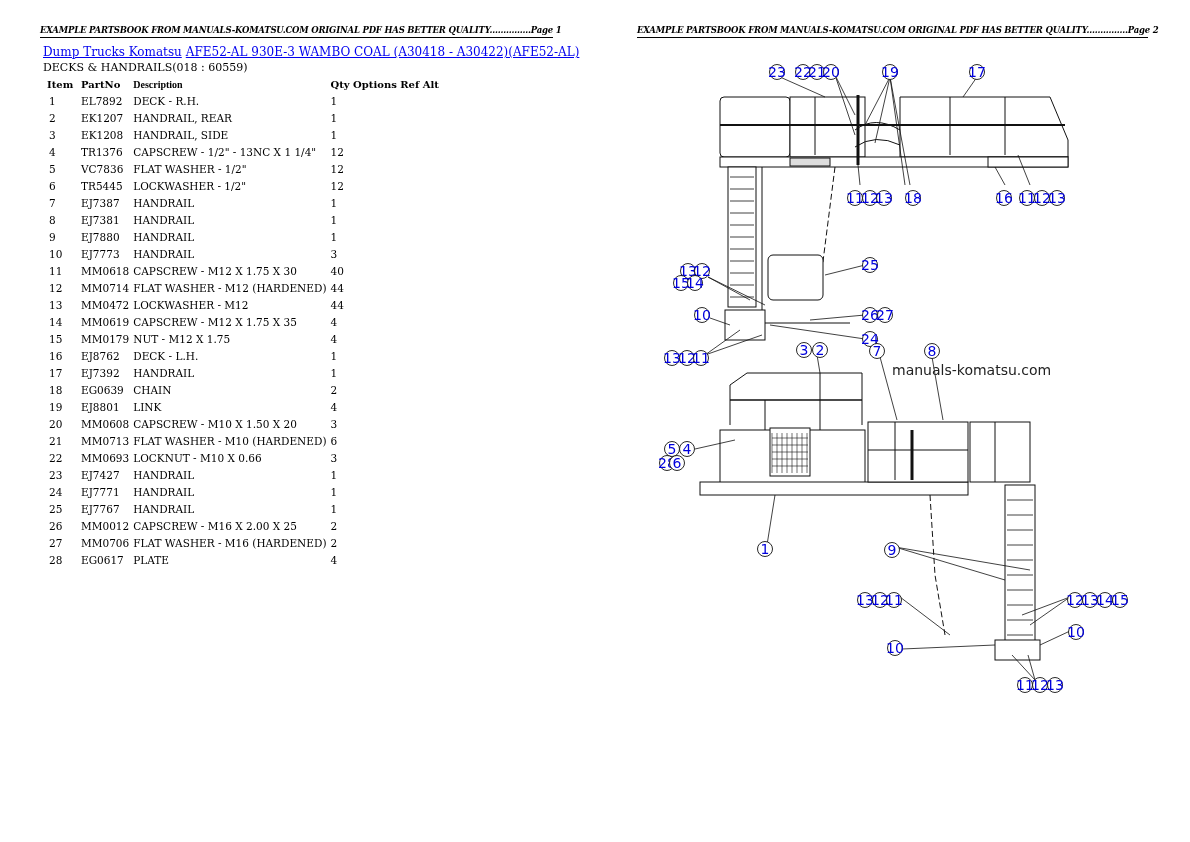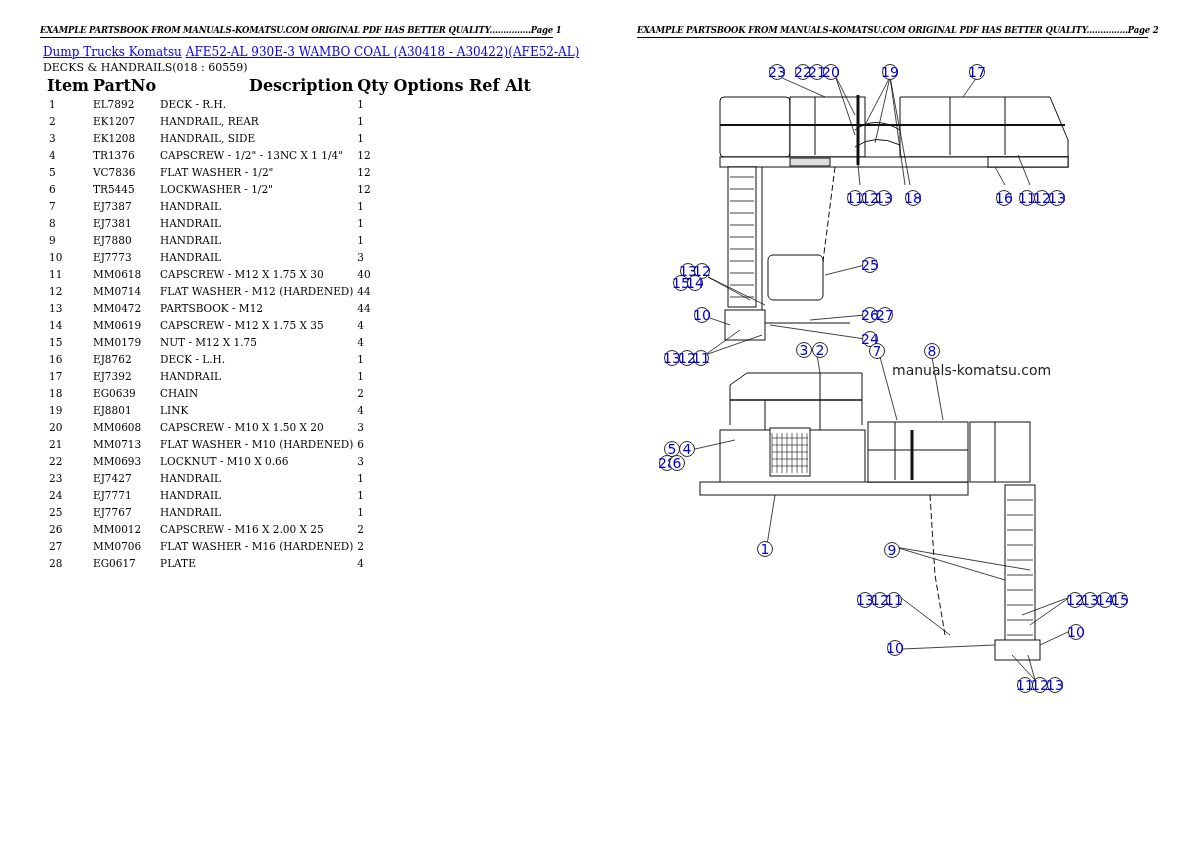--- a/index.html
+++ b/index.html
@@ -7,25 +7,25 @@
          font-family: "DejaVu Serif", "Liberation Serif", serif; color: #000; }
   .page-header { position: absolute; top: 25px; font-size: 8.5px; font-weight: bold; font-style: italic;
          text-align: right; border-bottom: 1px solid #000; padding-bottom: 2px; white-space: nowrap;
          font-family: "DejaVu Serif", serif; letter-spacing: -0.2px; }
   #hdr1 { left: 40px; width: 513px; }
   #hdr2 { left: 637px; width: 511px; }
   .breadcrumb { position: absolute; left: 43px; top: 45px; font-size: 12px; white-space: nowrap; }
   .breadcrumb a { color: #0000ee; text-decoration: underline; margin-right: 4px; }
   .section-title { position: absolute; left: 43px; top: 61px; font-size: 11px; white-space: nowrap; text-align: right; }
   table.parts { position: absolute; left: 43px; top: 76px; border-collapse: collapse; font-size: 10.5px; }
-  table.parts th { font-weight: bold; font-size: 16px; padding: 0 2px; height: 16px; text-align: left; white-space: nowrap; }
+  table.parts th { font-weight: bold; font-size: 10px; padding: 0 2px; height: 16px; text-align: left; white-space: nowrap; }
   table.parts td { padding: 0 2px; height: 17px; white-space: nowrap; vertical-align: middle; }
   table.parts th.c-item { width: 30px; padding-left: 4px; }
   table.parts td.c-item { padding-left: 6px; }
-  table.parts th.c-desc { text-align: right; width: 185px; }
+  table.parts th.c-desc { text-align: left; width: 185px; font-family: Liberation Serif, serif; }
   .diagram { position: absolute; left: 650px; top: 55px; width: 500px; height: 650px; }
   .callout text { font-family: "DejaVu Sans", sans-serif; fill: #0000dd; font-size: 14px; }
   .watermark { font-family: "DejaVu Sans", sans-serif; font-size: 14px; fill: #222; }
 </style>
 </head>
 <body>
 
 <div class="page-header" id="hdr1">EXAMPLE PARTSBOOK FROM MANUALS-KOMATSU.COM ORIGINAL PDF HAS BETTER QUALITY...............Page 1</div>
 <div class="page-header" id="hdr2">EXAMPLE PARTSBOOK FROM MANUALS-KOMATSU.COM ORIGINAL PDF HAS BETTER QUALITY...............Page 2</div>
 
@@ -112,21 +112,21 @@
       </tr>
       <tr>
         <td class="c-item">12</td>
         <td>MM0714</td>
         <td>FLAT WASHER - M12 (HARDENED)</td>
         <td>44</td>
       </tr>
       <tr>
         <td class="c-item">13</td>
         <td>MM0472</td>
-        <td>PARTSBOOK - M12</td>
+        <td>LOCKWASHER - M12</td>
         <td>44</td>
       </tr>
       <tr>
         <td class="c-item">14</td>
         <td>MM0619</td>
         <td>CAPSCREW - M12 X 1.75 X 35</td>
         <td>4</td>
       </tr>
       <tr>
         <td class="c-item">15</td>

